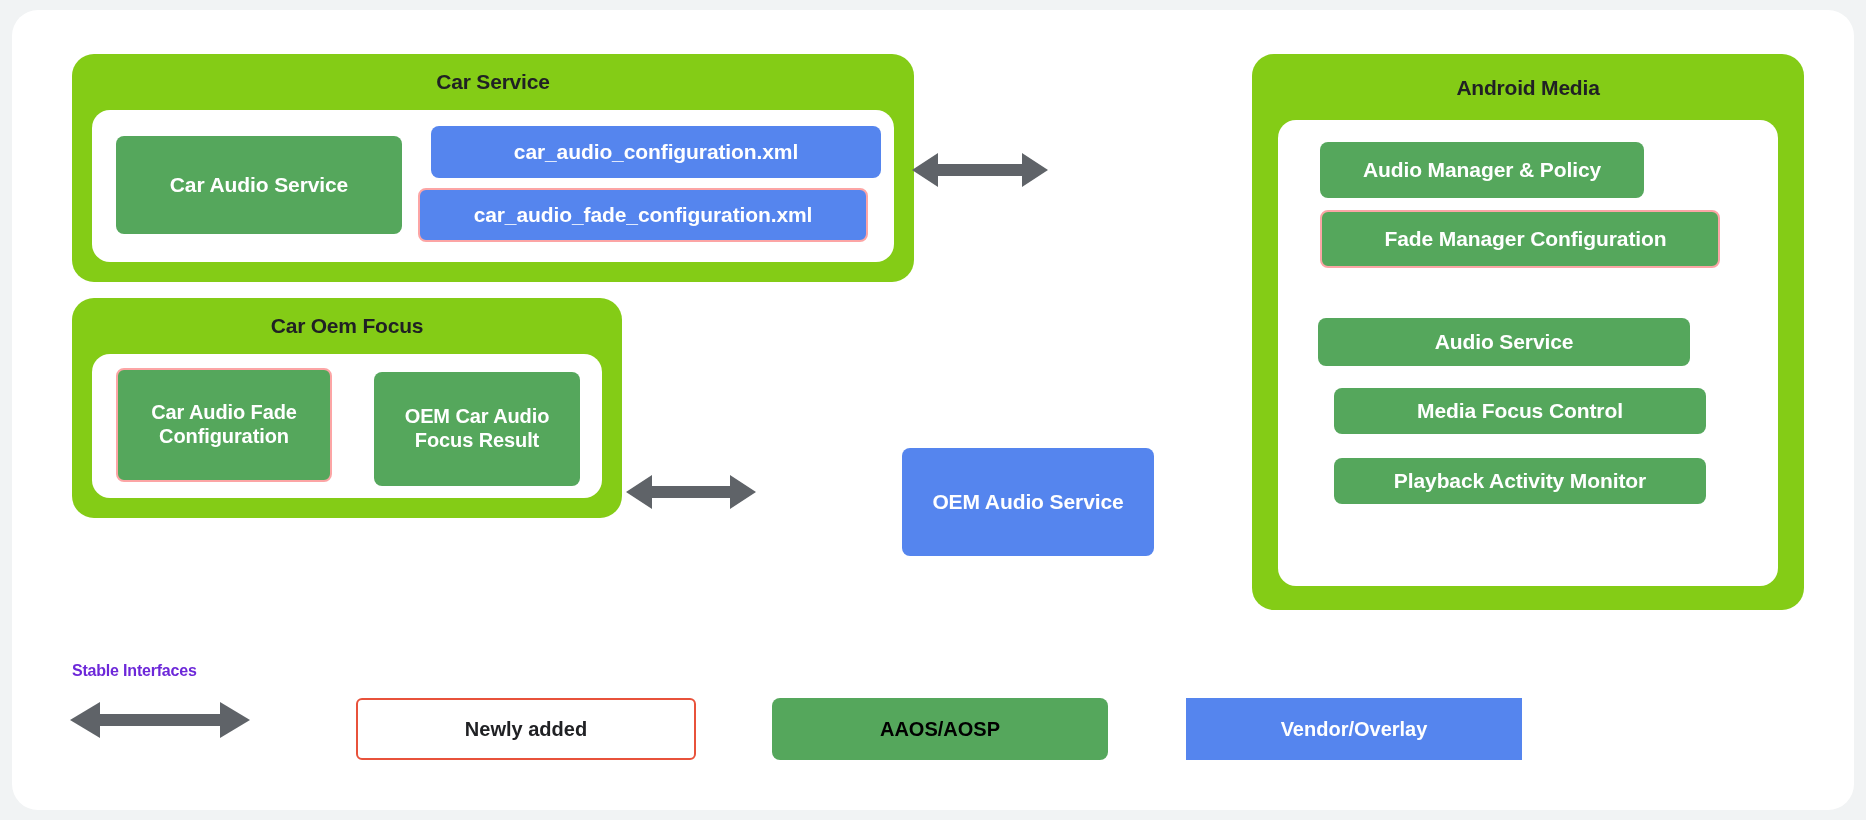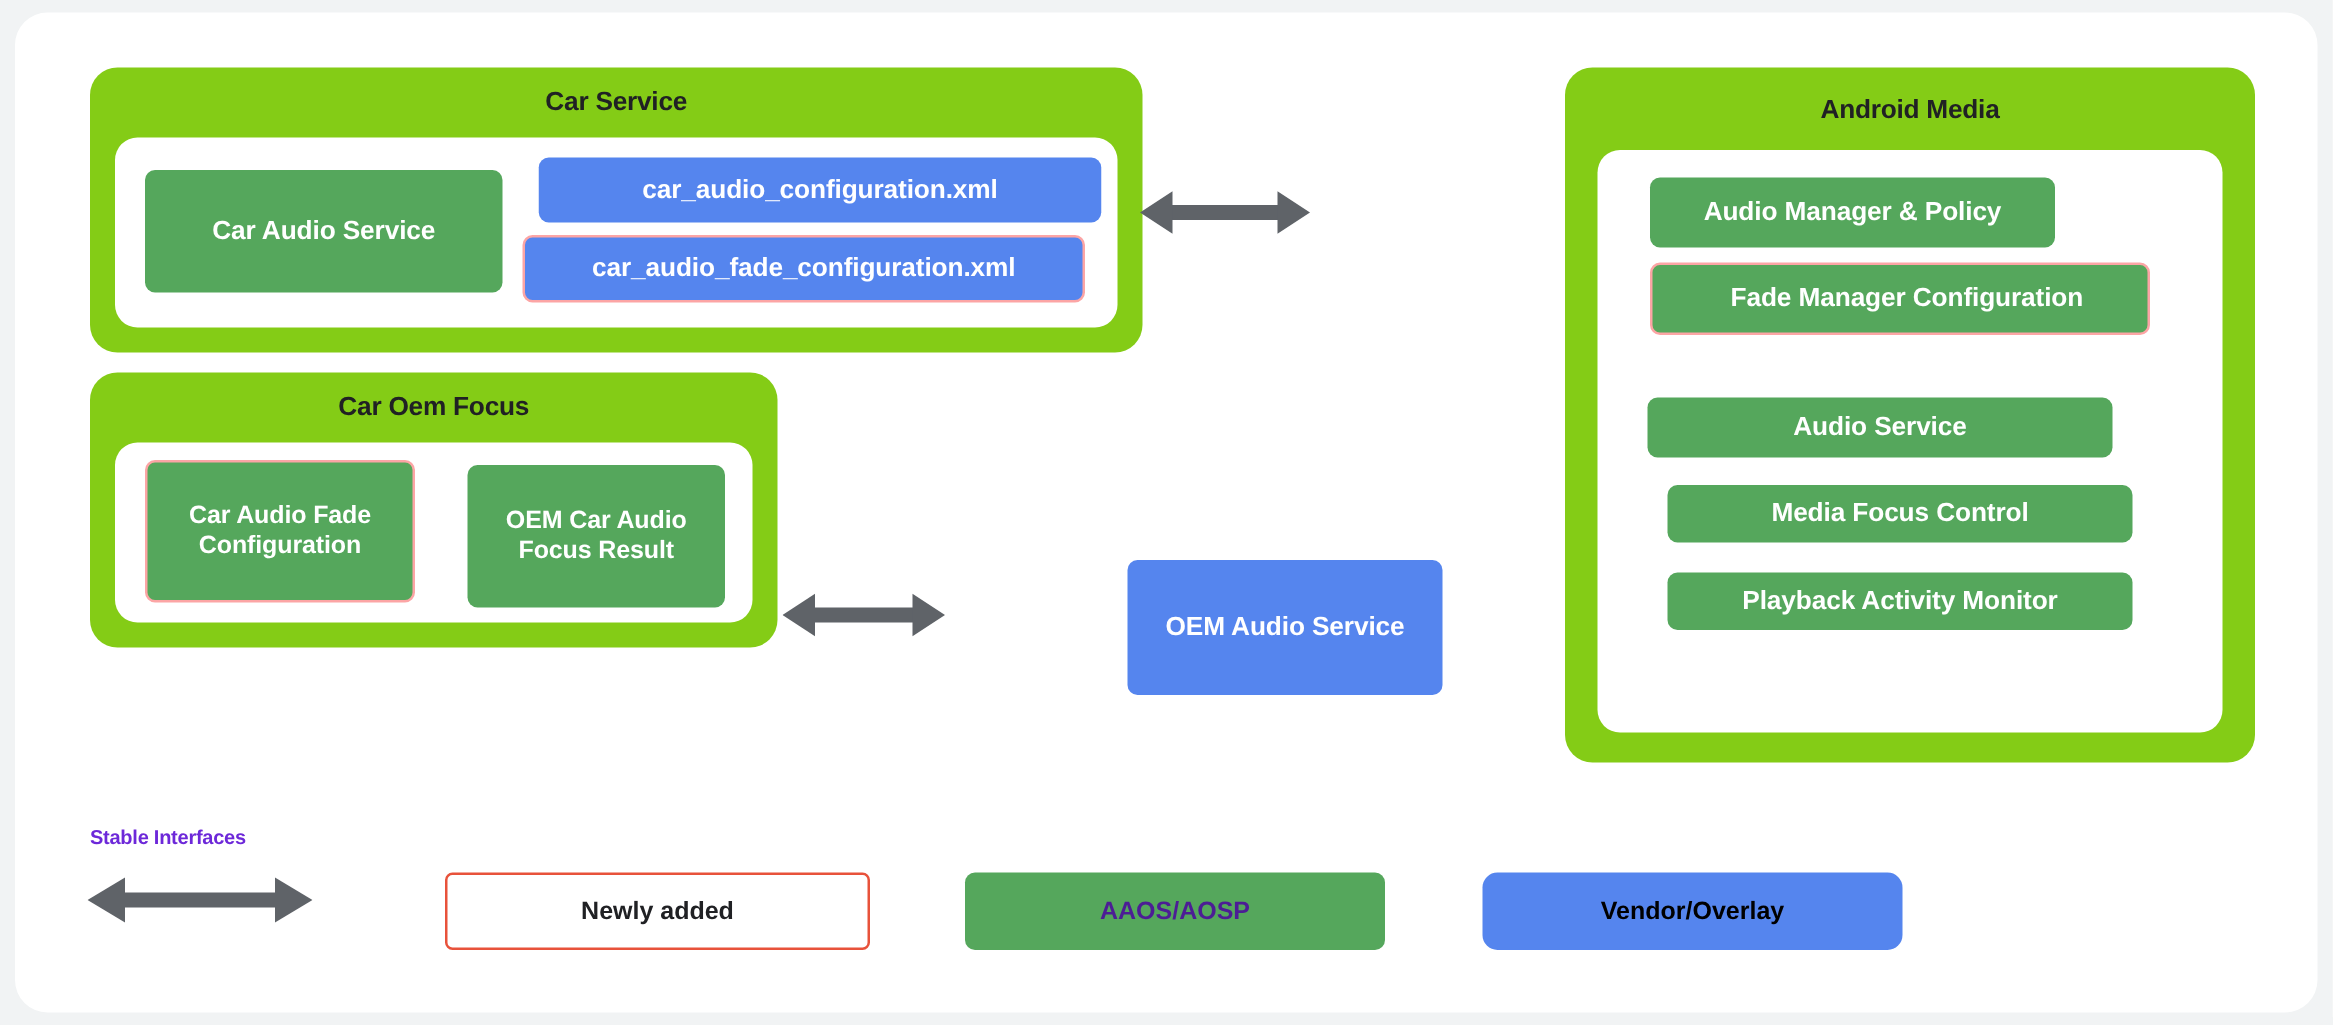--- a/index.html
+++ b/index.html
@@ -150,23 +150,23 @@
     box-sizing: border-box;
     display: flex;
     align-items: center;
     justify-content: center;
     font-size: 20px;
     font-weight: bold;
     text-align: center;
   }
   #legend-newly-added  { left: 344px;  top: 688px; width: 340px; height: 62px; }
   #legend-aaos-aosp    { left: 760px;  top: 688px; width: 336px; height: 62px;
-                         background:#55a75c; color:#4c1d95; border-radius: 8px; }
+                         background:#55a75c; color:#000000; border-radius: 8px; }
   #legend-vendor-overlay { left: 1174px; top: 688px; width: 336px; height: 62px;
-                         background:#5585ee; color:#000000; border-radius: 12px; }
+                         background:#5585ee; color:#ffffff; border-radius: 0; }
 </style>
 </head>
 <body>
 
 <div class="page">
 
   <div class="group" id="car-service-group">
     <div class="group-title" id="car-service-title">Car Service</div>
 
     <div class="inner" id="car-service-inner">

